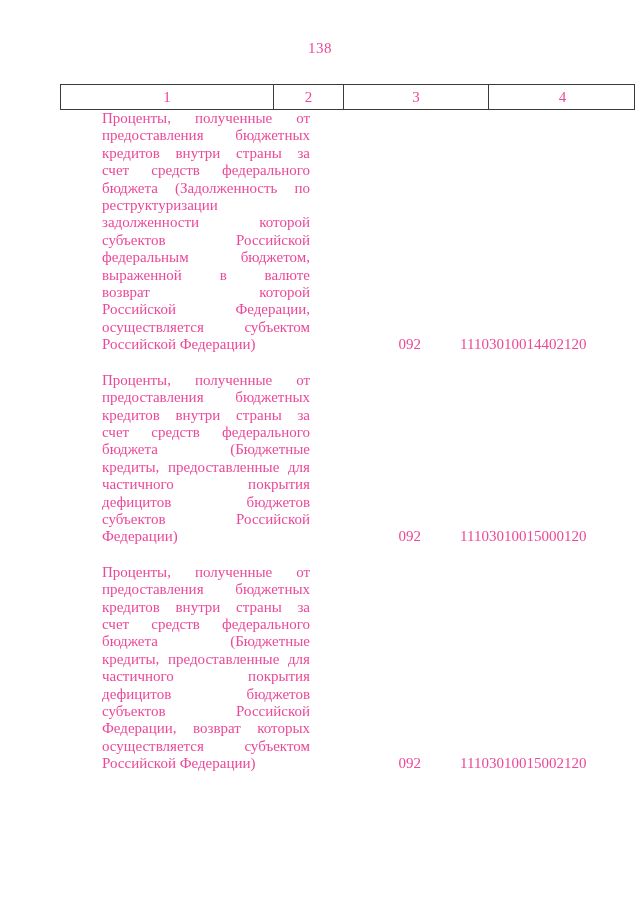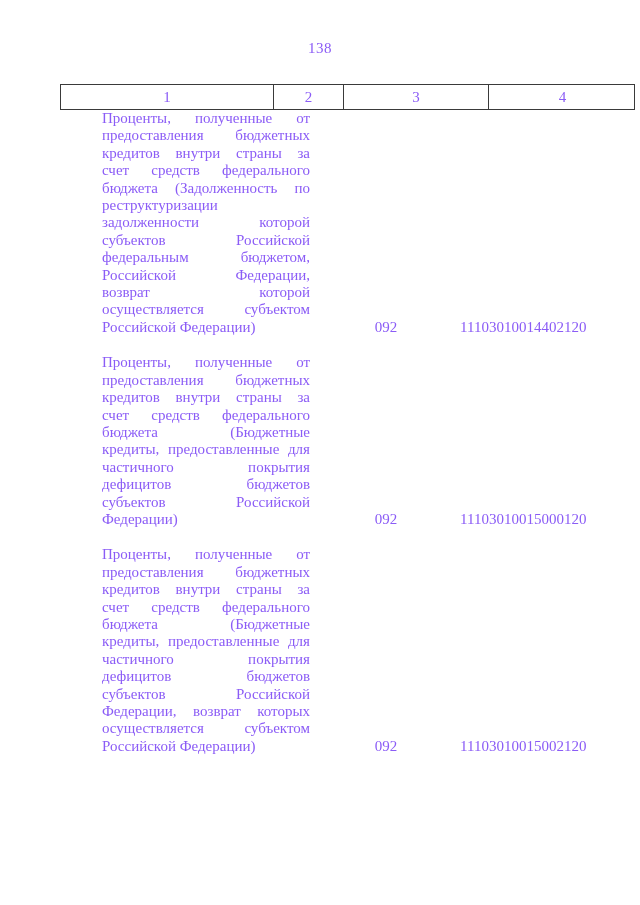--- a/index.html
+++ b/index.html
@@ -5,21 +5,21 @@
   html, body {
     margin: 0;
     padding: 0;
     background: #ffffff;
   }
   .page {
     position: relative;
     width: 640px;
     height: 905px;
     background: #ffffff;
-    color: #8b5cf6;
+    color: #ec4899;
     font-family: "Liberation Serif", "DejaVu Serif", serif;
     font-size: 15px;
     overflow: hidden;
   }
   .page-number {
     position: absolute;
     top: 40px;
     left: 0;
     width: 640px;
     text-align: center;
@@ -72,21 +72,21 @@
   }
   .jline {
     text-align: justify;
     text-align-last: justify;
   }
   .jline.last {
     text-align-last: left;
   }
   .c2 {
     width: 70px;
-    text-align: center;
+    text-align: right;
   }
   .c3 {
     width: 145px;
   }
   .c4 {
     width: 147px;
     text-align: left;
     padding-right: 35px;
   }
 </style>
@@ -108,22 +108,23 @@
           <div class="cell c1">
             <div class="jline">Проценты, полученные от</div>
             <div class="jline">предоставления бюджетных</div>
             <div class="jline">кредитов внутри страны за</div>
             <div class="jline">счет средств федерального</div>
             <div class="jline">бюджета (Задолженность по</div>
             <div class="jline">реструктуризации</div>
             <div class="jline">задолженности которой</div>
             <div class="jline">субъектов Российской</div>
             <div class="jline">федеральным бюджетом,</div>
+            <div class="jline">выраженной в валюте</div>
+            <div class="jline">возврат которой</div>
             <div class="jline">Российской Федерации,</div>
-            <div class="jline">возврат которой</div>
             <div class="jline">осуществляется субъектом</div>
             <div class="jline last">Российской Федерации)</div>
           </div>
           <div class="cell c2">092</div>
           <div class="cell c3">11103010014402120</div>
           <div class="cell c4">12 733,2</div>
         </div>
         <div class="trow">
           <div class="cell c1">
             <div class="jline">Проценты, полученные от</div>

